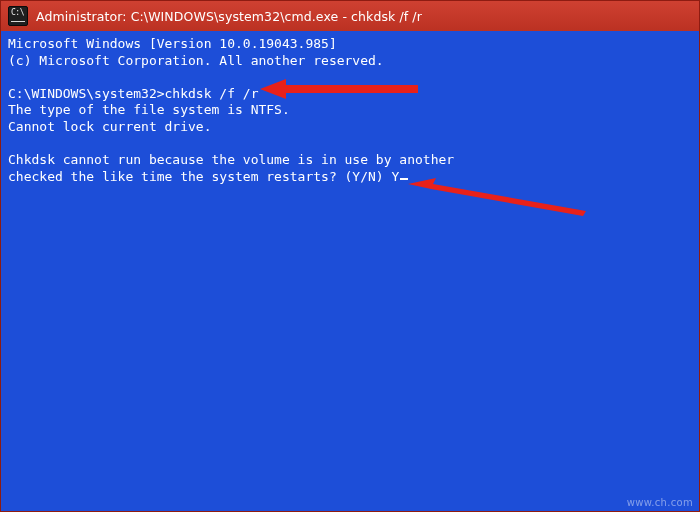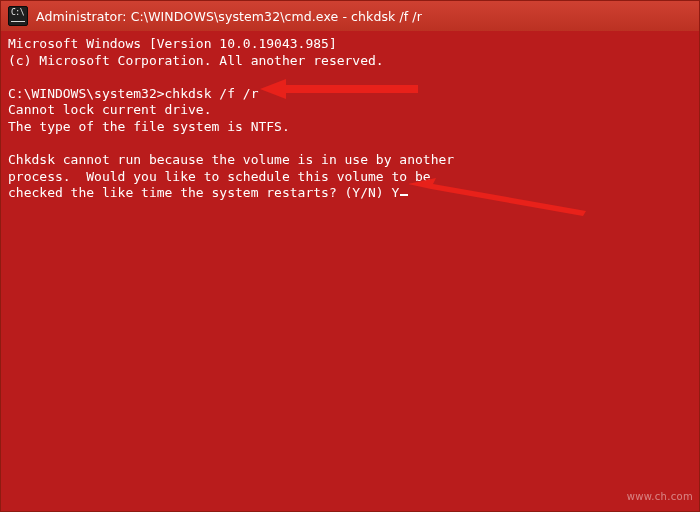--- a/index.html
+++ b/index.html
@@ -69,21 +69,21 @@
     color: #ffffff;
     font-size: 12.5px;
     font-family: "DejaVu Sans", sans-serif;
     white-space: nowrap;
     letter-spacing: 0.1px;
     text-align: center;
   }
   
   .console {
     flex: 1 1 auto;
-    background: #b91c1c;
+    background: #1d4ed8;
     padding: 5px 7px 0 7px;
     box-sizing: border-box;
     position: relative;
   }
   .console-text {
     color: #ffffff;
     font-size: 13px;
     line-height: 16.6px;
     white-space: pre;
     font-family: "DejaVu Sans Mono", monospace;
@@ -101,21 +101,21 @@
   }
   
   .arrow {
     position: absolute;
     pointer-events: none;
   }
   
   .watermark {
     position: absolute;
     right: 6px;
-    bottom: 9px;
+    bottom: 3px;
     color: rgba(255, 255, 255, 0.45);
     font-size: 10px;
     font-family: "DejaVu Sans", sans-serif;
     letter-spacing: 0.3px;
   }
 </style>
 </head>
 <body>
 
 <div id="screen">
@@ -128,25 +128,24 @@
         <span class="bar"></span>
       </div>
       <span class="title-text">Administrator: C:\WINDOWS\system32\cmd.exe - chkdsk  /f /r</span>
     </div>
 
     <div class="console">
       <div class="console-text">Microsoft Windows [Version 10.0.19043.985]</div>
       <div class="console-text">(c) Microsoft Corporation. All another reserved.</div>
       <div class="console-text">&nbsp;</div>
       <div class="console-text">C:\WINDOWS\system32&gt;chkdsk /f /r</div>
+      <div class="console-text">The type of the file system is NTFS.</div>
       <div class="console-text">Cannot lock current drive.</div>
-      <div class="console-text">The type of the file system is NTFS.</div>
       <div class="console-text">&nbsp;</div>
       <div class="console-text">Chkdsk cannot run because the volume is in use by another</div>
-      <div class="console-text">process.  Would you like to schedule this volume to be</div>
       <div class="console-text"><span>checked the like time the system restarts? (Y/N) Y</span><span class="cursor"></span></div>
     </div>
 
     <span class="watermark">www.ch.com</span>
   </div>
 
   <svg class="arrow" style="left:260px; top:76px;" width="160" height="26" viewBox="0 0 160 26">
     <polygon points="0,13 26,3 26,9 158,9 158,17 26,17 26,23" fill="#e8211a"></polygon>
   </svg>
 

